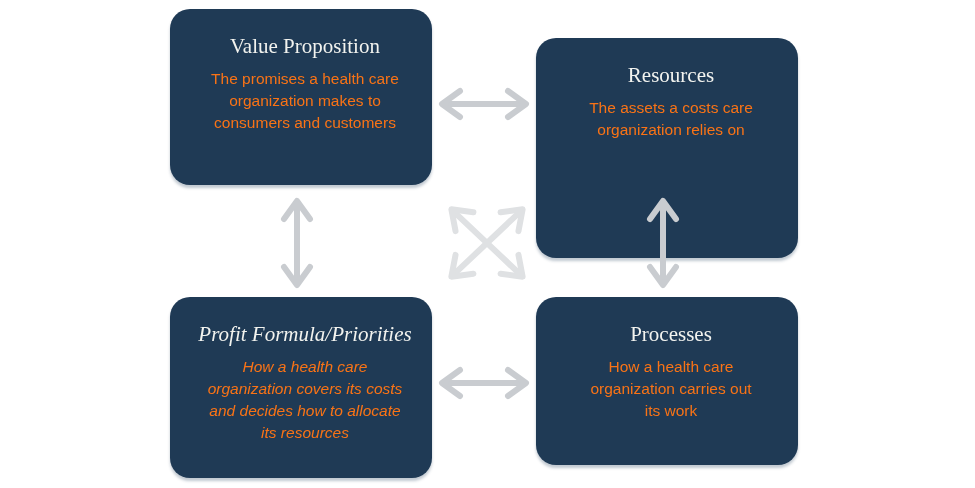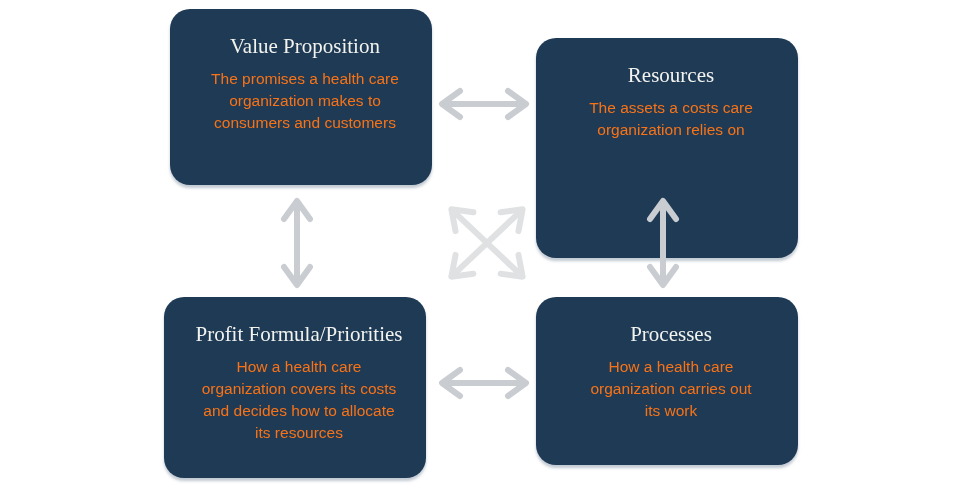--- a/index.html
+++ b/index.html
@@ -19,21 +19,21 @@
     width: 262px;
     background: #1f3a55;
     border-radius: 20px;
     box-sizing: border-box;
     padding: 23px 8px 0 16px;
     text-align: center;
     box-shadow: 0 3px 3px rgba(32, 60, 88, 0.28);
   }
   .box-tl { left: 170px; top: 9px;   height: 176px; }
   .box-tr { left: 536px; top: 9px;   height: 220px; margin-top: 29px; }
-  .box-bl { left: 164px; top: 297px; height: 181px; }
+  .box-bl { left: 170px; top: 297px; height: 181px; font-style: italic; }
   .box-br { left: 536px; top: 297px; height: 168px; }
   .box-title {
     font-family: "Liberation Serif", "DejaVu Serif", serif;
     font-size: 21px;
     line-height: 28px;
     color: #f2f3ef;
     white-space: nowrap;
     margin-bottom: 8px;
   }
   .box-desc {

